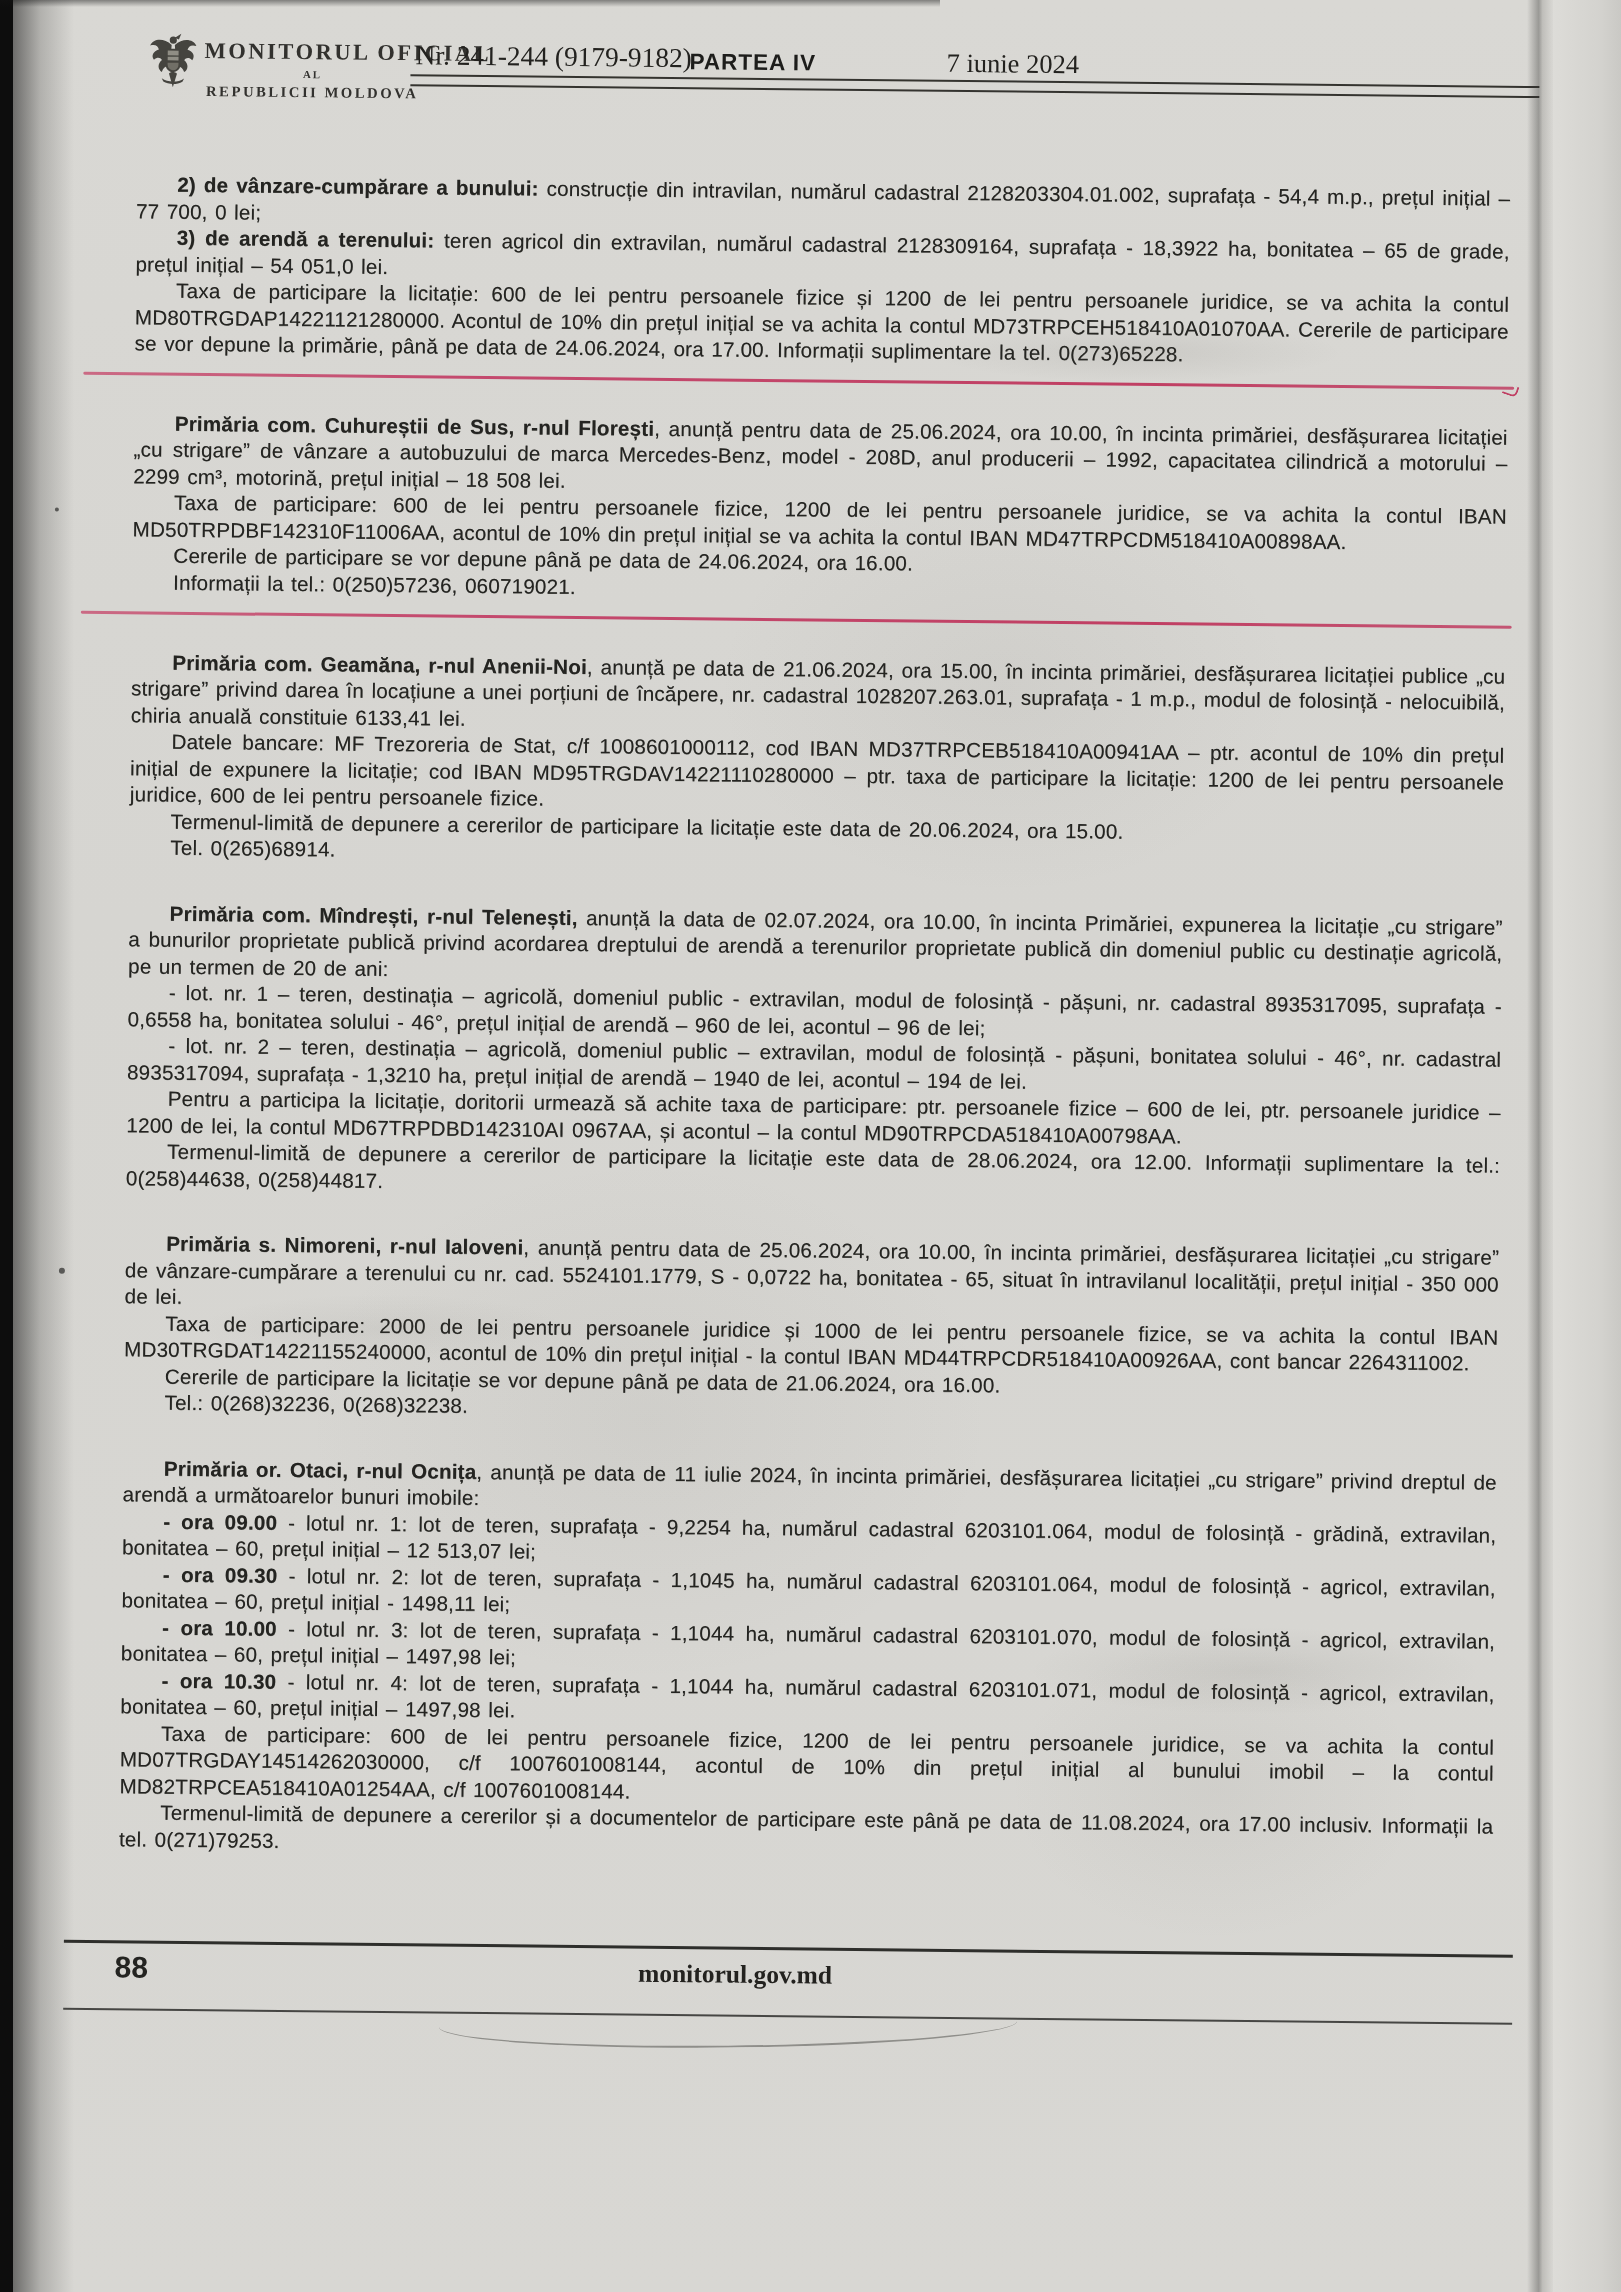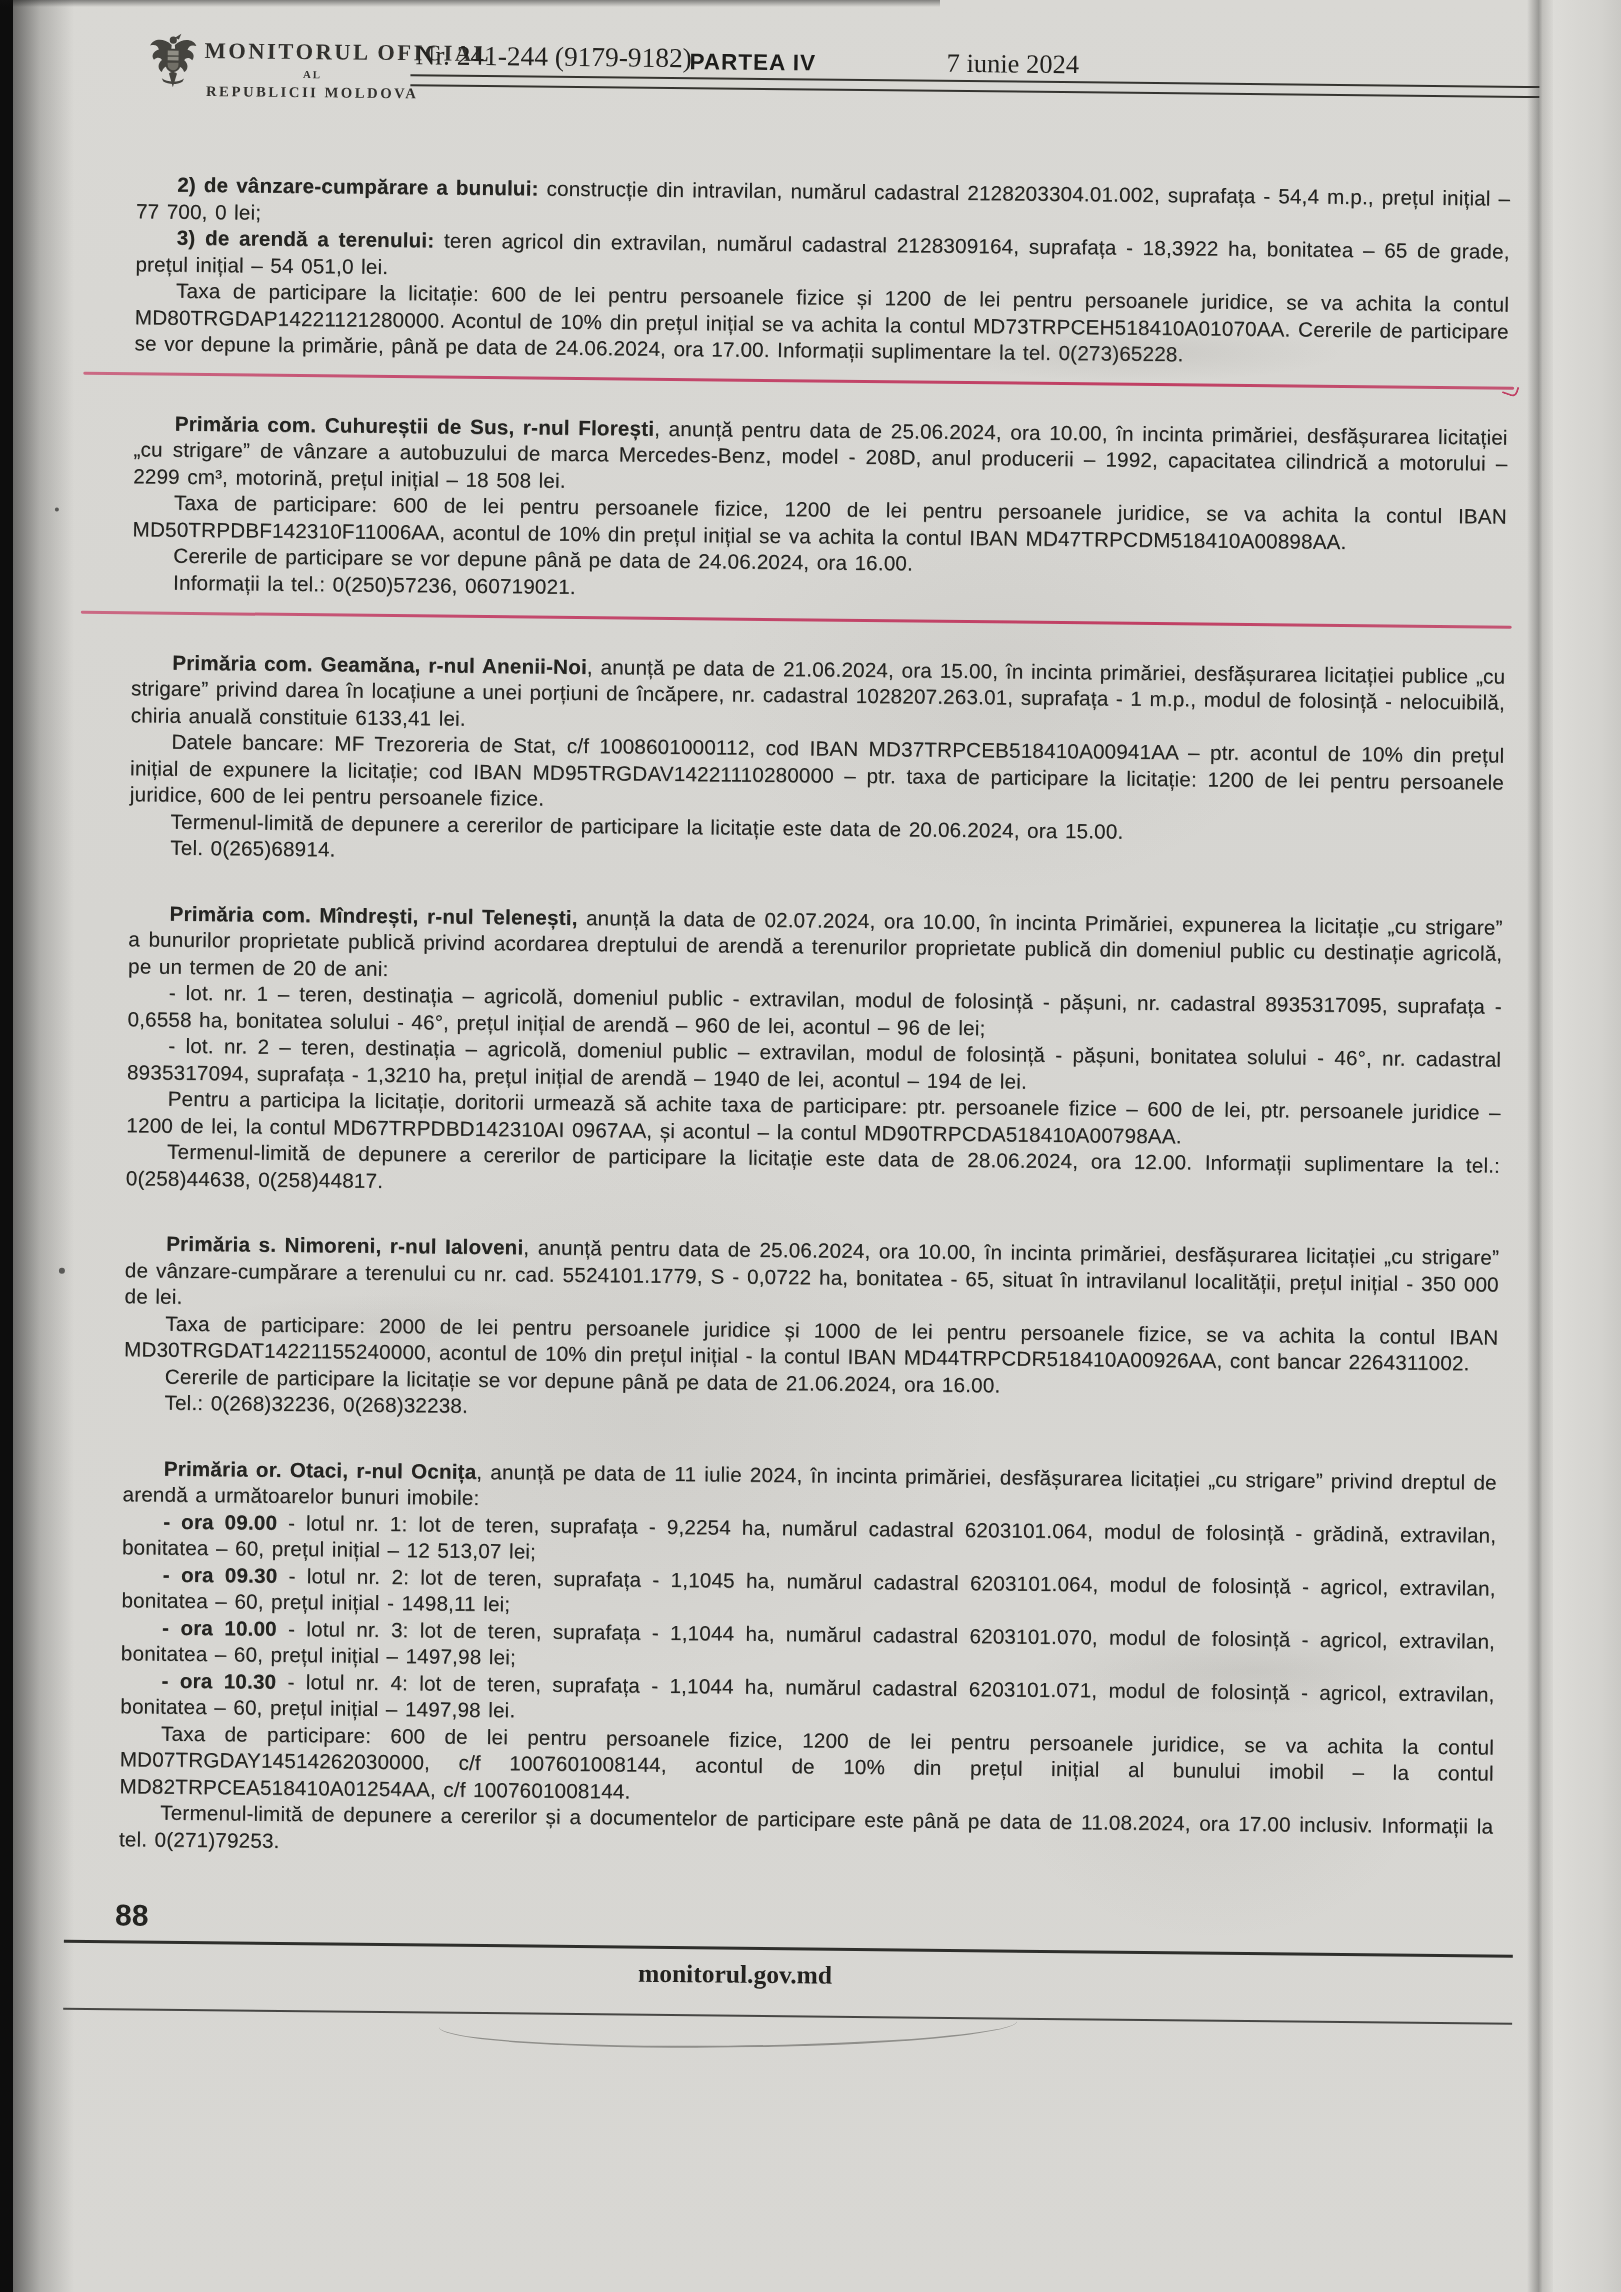--- a/index.html
+++ b/index.html
@@ -39,21 +39,21 @@
   .doc-body p{margin:0;text-indent:41px;}
   .lead{font-weight:bold;}
   .section{margin-bottom:39px;}
   .pink-rule{position:relative;height:2.9px;margin:-23.5px 0 35px -51px;width:1431px;
     background:linear-gradient(90deg,rgba(198,70,106,.75),#c44a6e 25%,#c03f63 75%,rgba(192,63,99,.85));
     border-radius:2px;}
   .pink-rule.hook::after{content:"";position:absolute;right:-3.9px;top:-2px;width:12.7px;height:8.8px;
     border-right:2.9px solid #c03f63;border-bottom:2.9px solid #c03f63;border-radius:0 0 5.9px 0;transform:rotate(18deg);}
   
   .footer-rule-top{position:absolute;left:83px;top:1942px;width:1449px;height:2.9px;background:#2e2e2b;}
-  .page-number{position:absolute;left:134px;top:1900px;font-size:30px;font-weight:bold;color:#242421;}
+  .page-number{position:absolute;left:134px;top:1952px;font-size:30px;font-weight:bold;color:#242421;}
   .site{position:absolute;left:529px;top:1955px;width:451px;text-align:center;
     font-family:"Liberation Serif",serif;font-size:25.5px;font-weight:bold;color:#23221f;}
   .footer-rule-bottom{position:absolute;left:83px;top:2010px;width:1449px;height:2px;background:rgba(45,45,42,.85);}
   .footer-curve{position:absolute;left:459px;top:1996px;width:578px;height:45px;
     border-bottom:2px solid rgba(70,70,66,.5);border-radius:50%;transform:rotate(-1.2deg);}
   .speck{position:absolute;width:5.9px;height:5.9px;border-radius:50%;background:rgba(40,40,38,.7);}
   .blot{position:absolute;border-radius:50%;pointer-events:none;}
   .blot.b1{left:931px;top:323px;width:412px;height:59px;background:radial-gradient(closest-side,rgba(90,88,82,.10),rgba(0,0,0,0));}
   .blot.b2{left:1029px;top:1627px;width:451px;height:88px;background:radial-gradient(closest-side,rgba(90,88,82,.10),rgba(0,0,0,0));}
   .blot.b3{left:196px;top:1294px;width:372px;height:69px;background:radial-gradient(closest-side,rgba(90,88,82,.07),rgba(0,0,0,0));}

